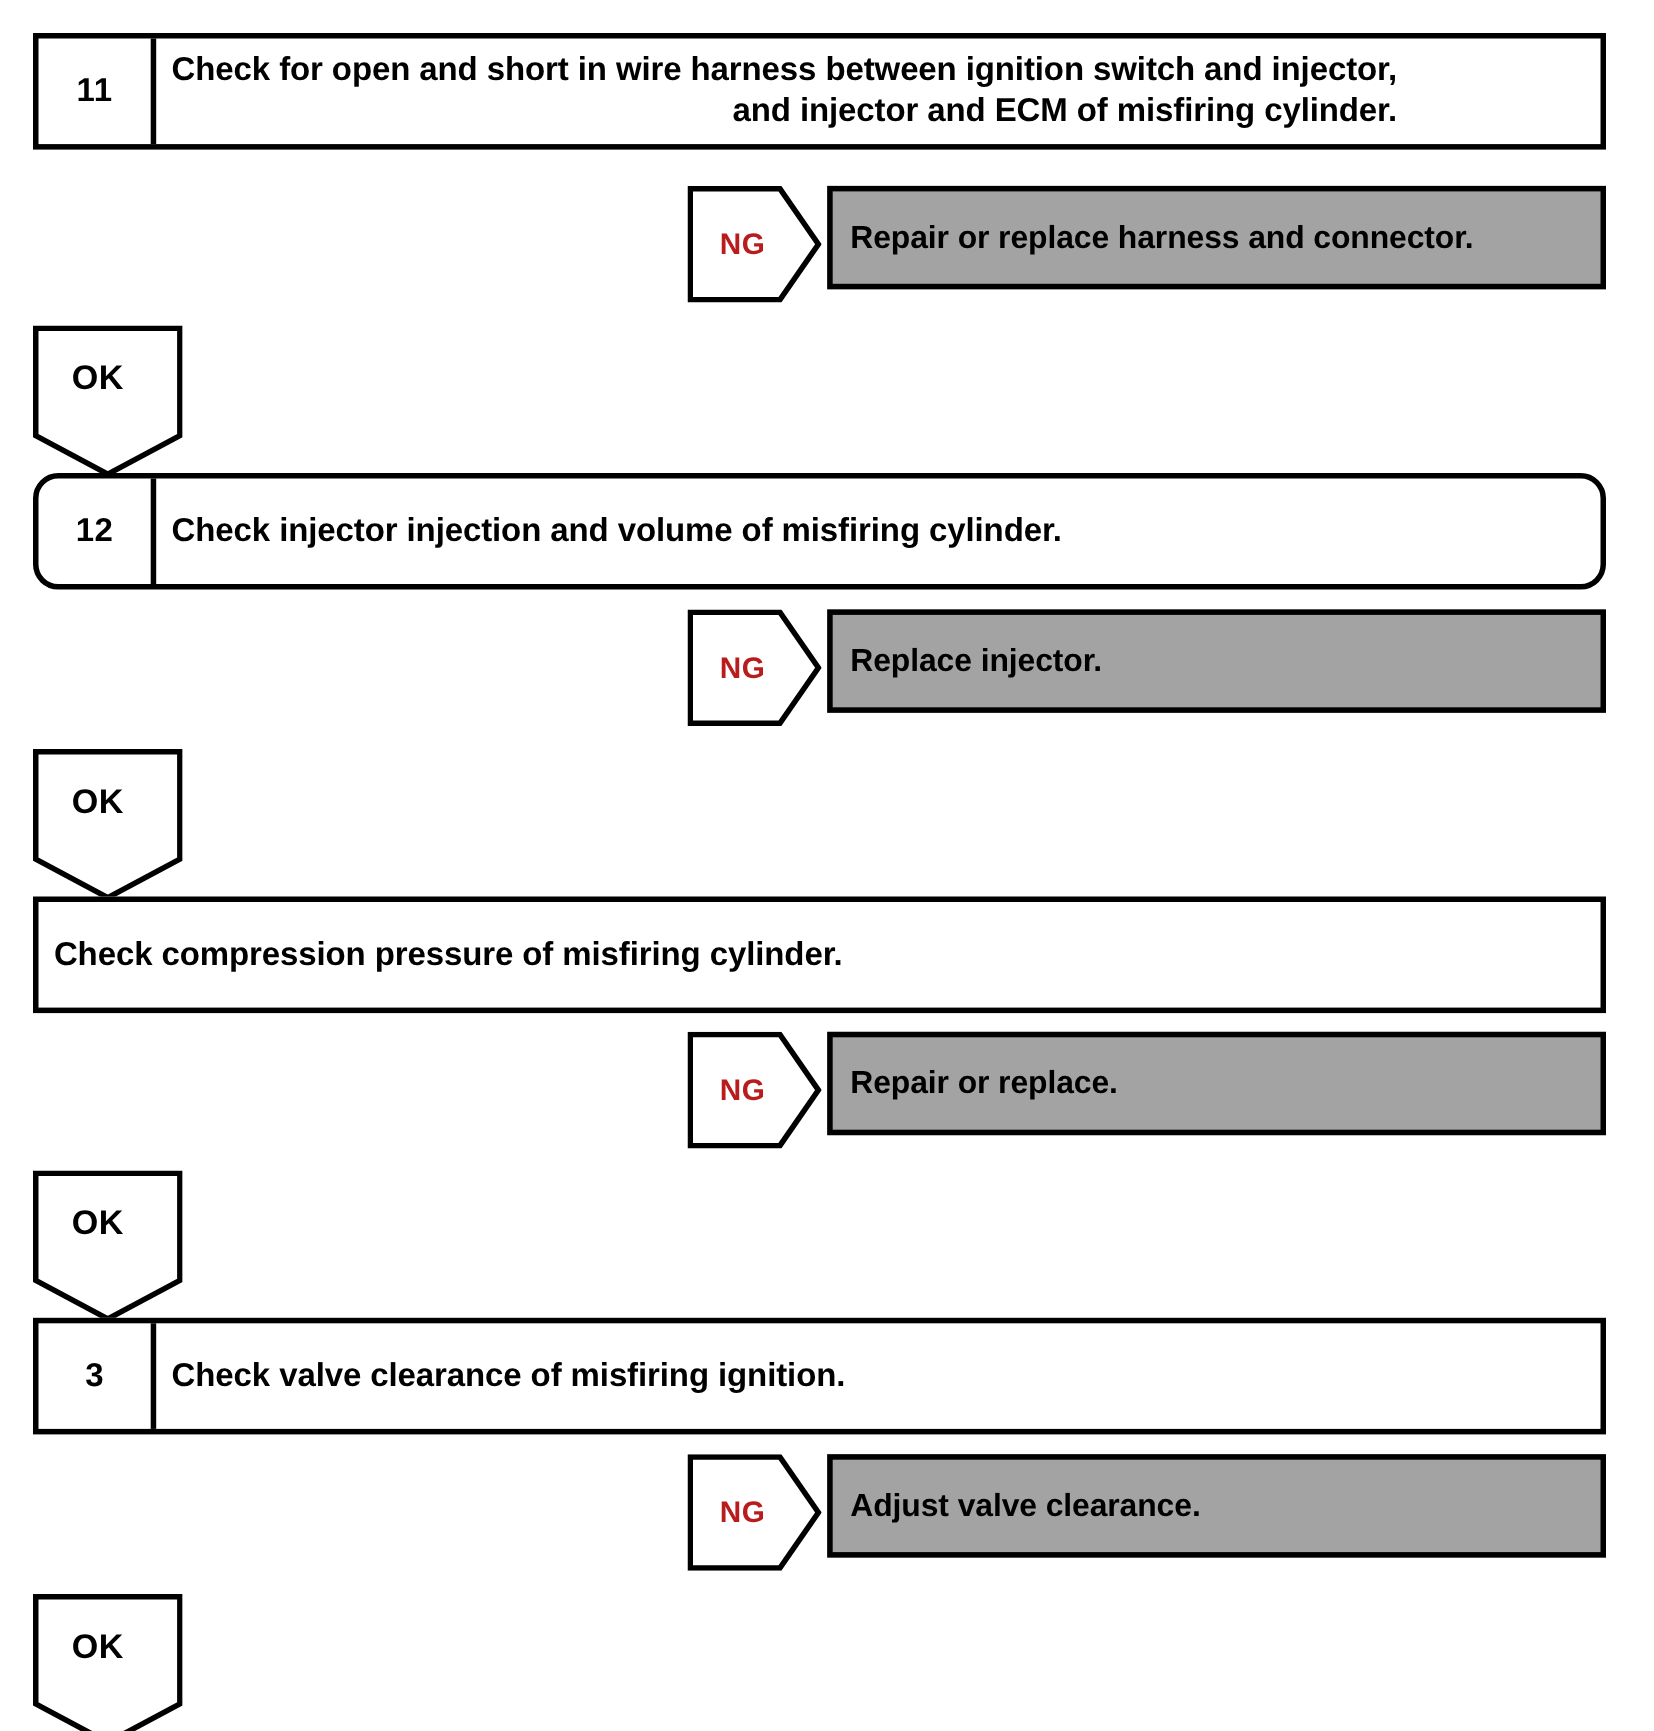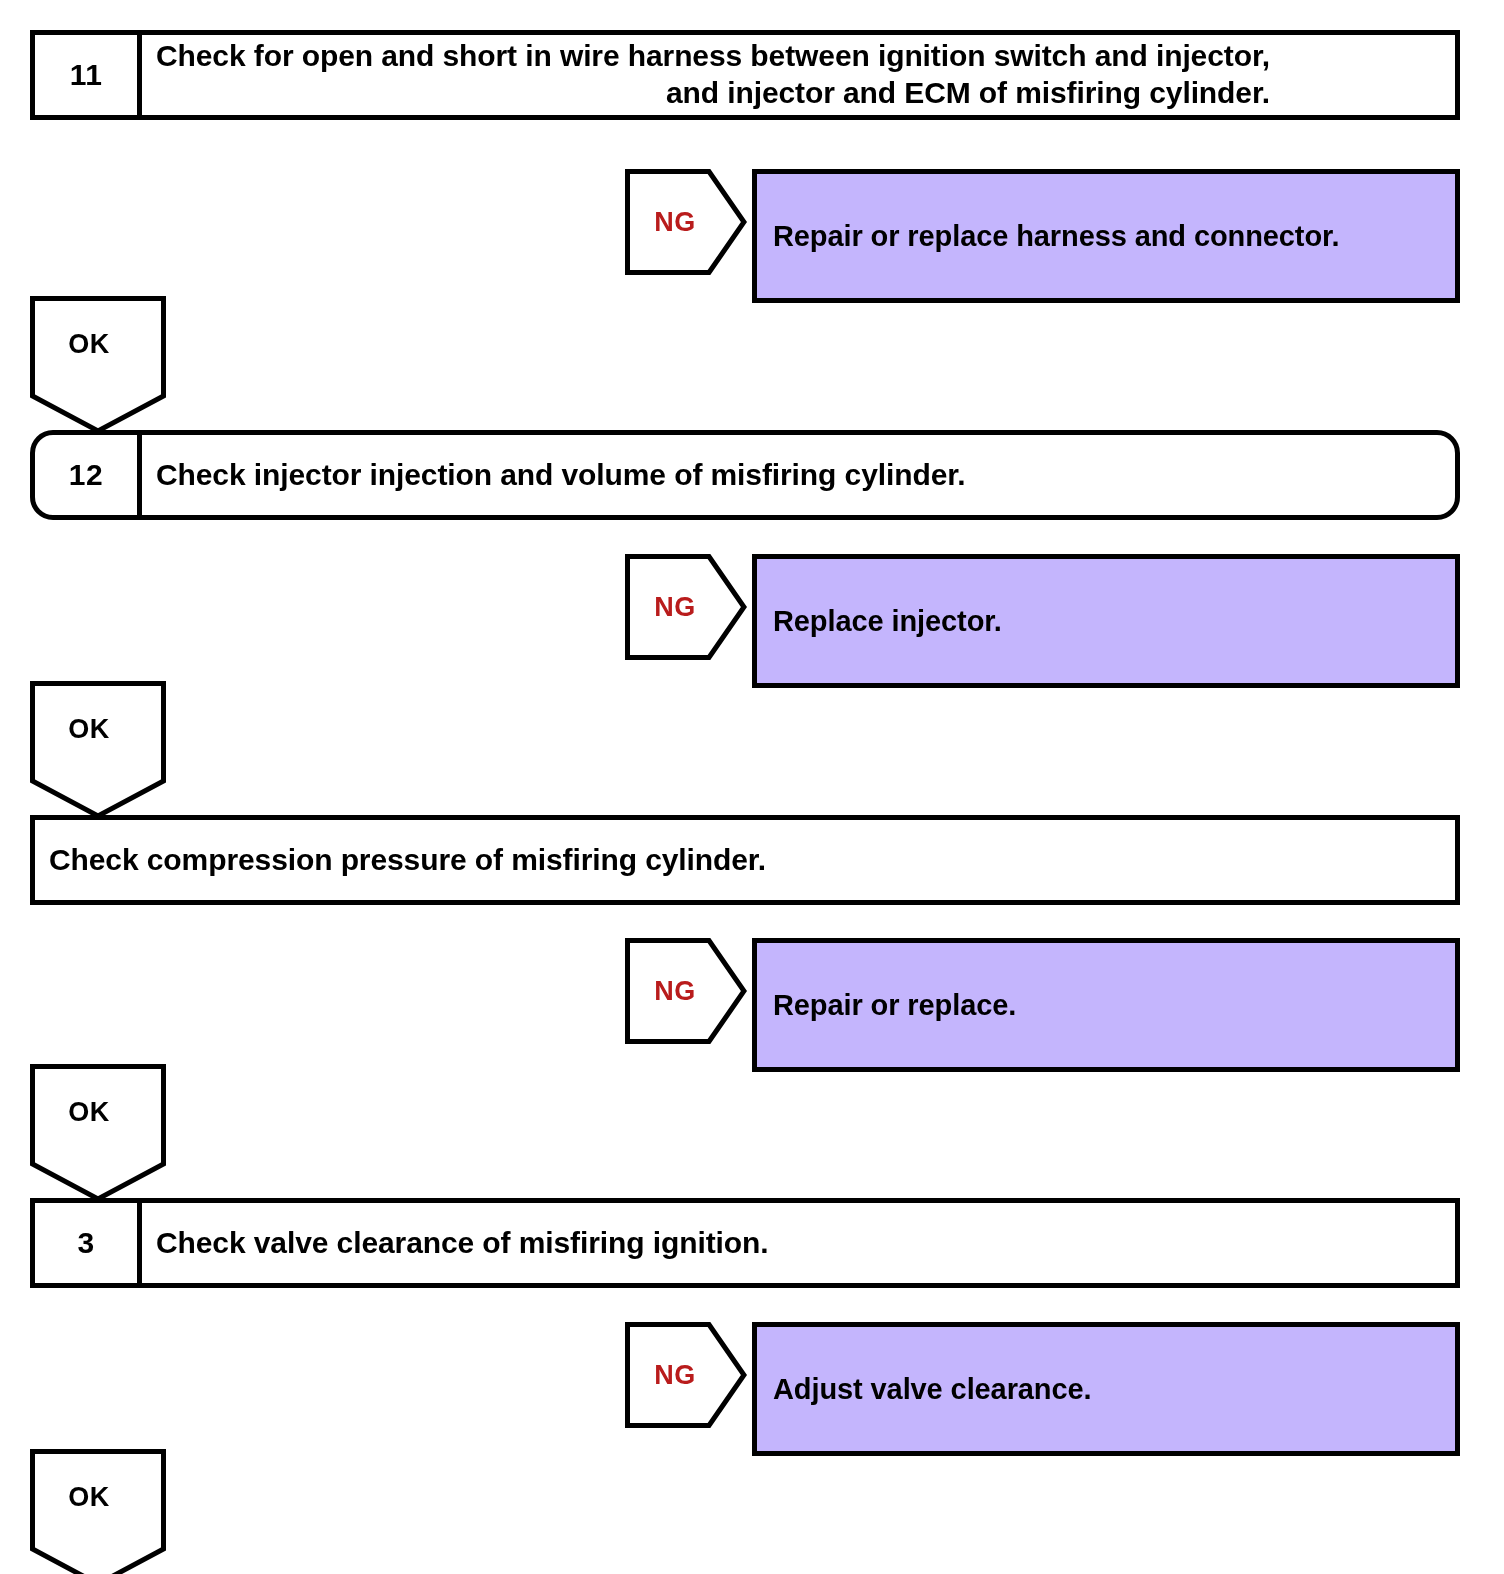--- a/index.html
+++ b/index.html
@@ -22,21 +22,21 @@
     top: 0;
     width: 1504px;
     height: 1574px;
   }
 
   
   .step-row {
     position: absolute;
     left: 30px;
     width: 1430px;
-    height: 90px;
+    height: 106px;
     box-sizing: border-box;
     border: 5px solid #000000;
     background: #ffffff;
     display: flex;
     align-items: stretch;
   }
   .step-num {
     width: 107px;
     box-sizing: border-box;
     border-right: 5px solid #000000;
@@ -96,24 +96,24 @@
     font-size: 27px;
     font-weight: bold;
     color: #b91c1c;
     letter-spacing: 0.5px;
   }
   .ng-box {
     position: absolute;
     left: 127px;
     top: 0;
     width: 708px;
-    height: 134px;
+    height: 94px;
     box-sizing: border-box;
     border: 5px solid #000000;
-    background: #c4b5fd;
+    background: #a3a3a3;
     display: flex;
     align-items: center;
     padding-left: 16px;
     padding-right: 10px;
     font-size: 29px;
     font-weight: bold;
     color: #000000;
     letter-spacing: -0.1px;
   }
 
@@ -131,21 +131,21 @@
   }
   .ok-tag .ok-label {
     position: absolute;
     left: 0;
     top: 0;
     width: 118px;
     height: 96px;
     display: flex;
     align-items: center;
     justify-content: center;
-    font-size: 27px;
+    font-size: 31px;
     font-weight: bold;
     color: #000000;
     letter-spacing: 0.5px;
   }
 </style>
 </head>
 <body>
 
 <div id="flow">
 

